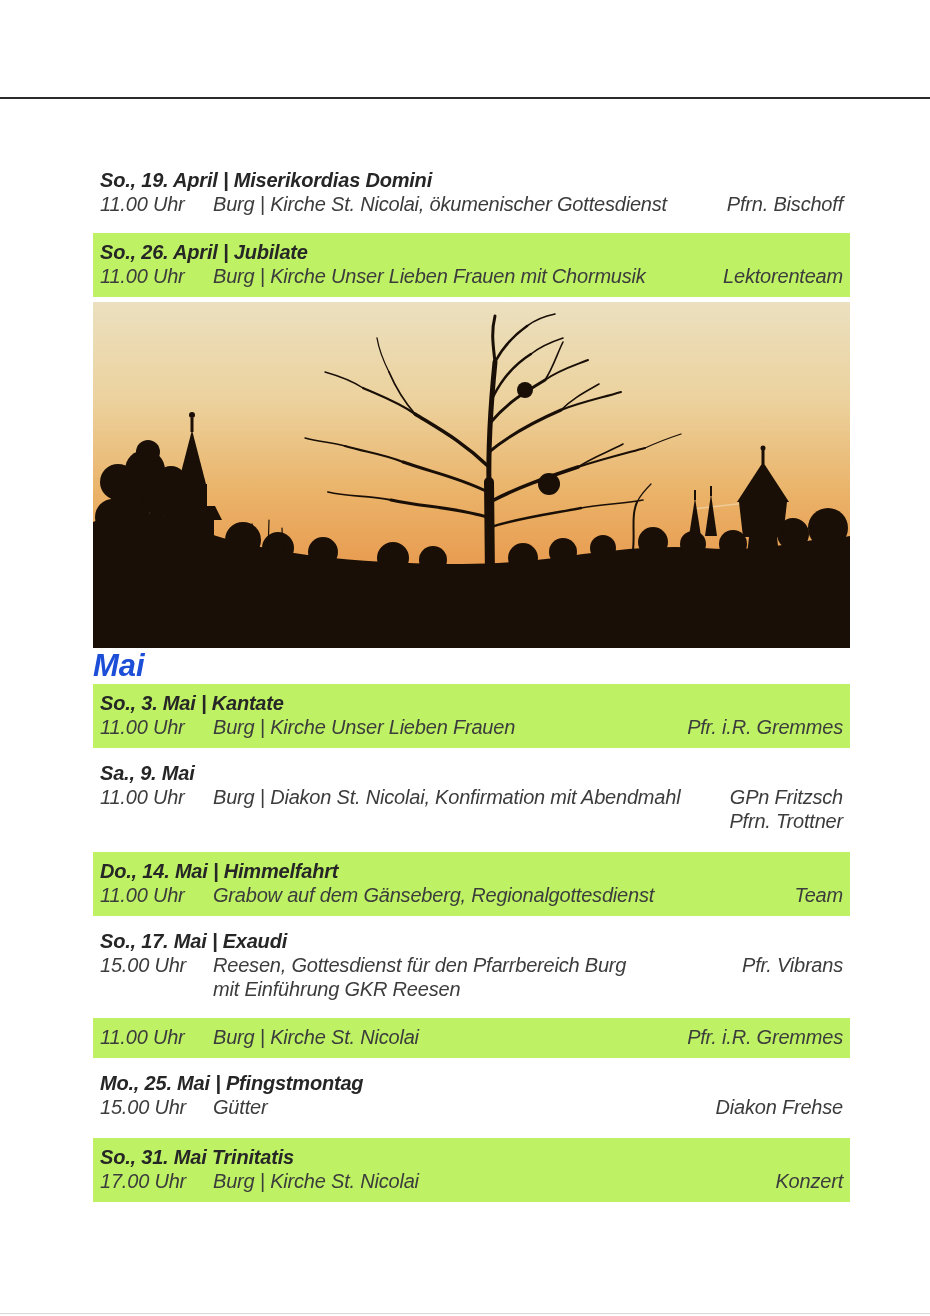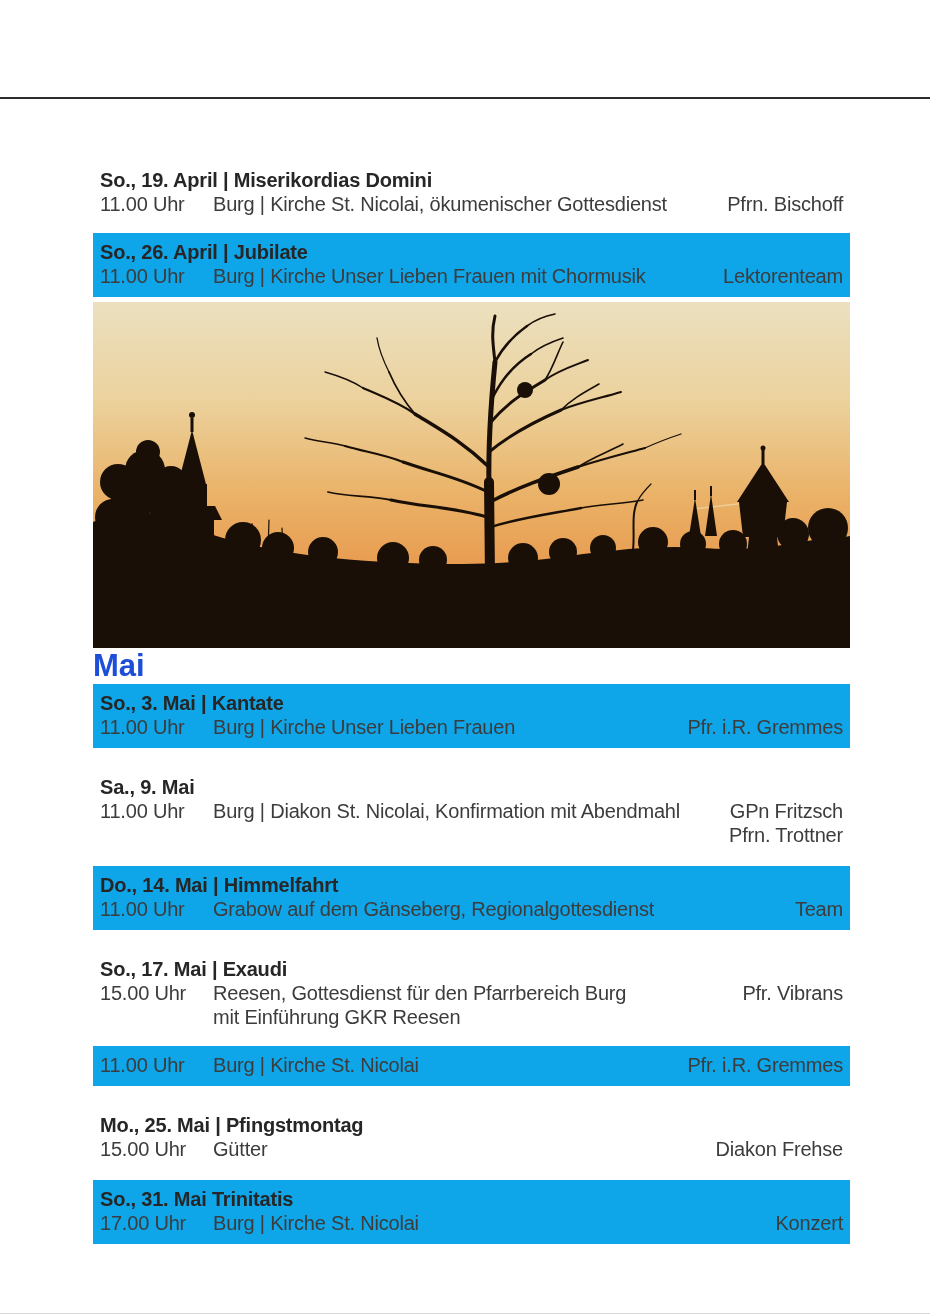--- a/index.html
+++ b/index.html
@@ -2,32 +2,32 @@
 <html><head>
 <meta charset="utf-8">
 <style>
   html,body{margin:0;padding:0;background:#ffffff;}
   .page{
     position:relative;width:930px;height:1316px;background:#ffffff;
     font-family:"Liberation Sans",sans-serif;color:#3c3c3c;overflow:hidden;
   }
   .top-rule{position:absolute;top:97px;left:0;width:930px;height:2px;background:#2b2b2b;}
   .bottom-rule{position:absolute;top:1313px;left:0;width:930px;height:1px;background:#d8d8d8;}
-  .content{position:absolute;left:93px;top:99px;width:757px;}
+  .content{position:absolute;left:93px;top:99px;width:757px;font-style:italic;}
   .entry{padding:7px 7px 9px 7px;font-size:20px;line-height:24px;letter-spacing:-0.2px;}
-  .entry.shaded{background:#0ea5e9;}
+  .entry.shaded{background:#bef264;}
   .entry .title{font-weight:bold;color:#262626;}
   .detail{display:flex;align-items:flex-start;}
   .time{width:113px;flex:none;}
   .loc{flex:1;min-width:0;}
   .pres{flex:none;text-align:right;max-width:260px;}
   .maybe:empty{display:none;}
   .first{margin-top:62px;}
   .mb5{margin-bottom:5px;}
-  .mb6{margin-bottom:20px;}
+  .mb6{margin-bottom:6px;}
   .mb8{margin-bottom:8px;}
   .mb9{margin-bottom:9px;}
   .mb10{margin-bottom:10px;}
   .photo{margin:0;width:757px;height:346px;line-height:0;}
   .photo svg{display:block;width:757px;height:346px;}
   .month{
     margin:0;font-size:31px;line-height:36px;font-weight:bold;color:#1d4ed8;
   }
 </style>
 </head>

